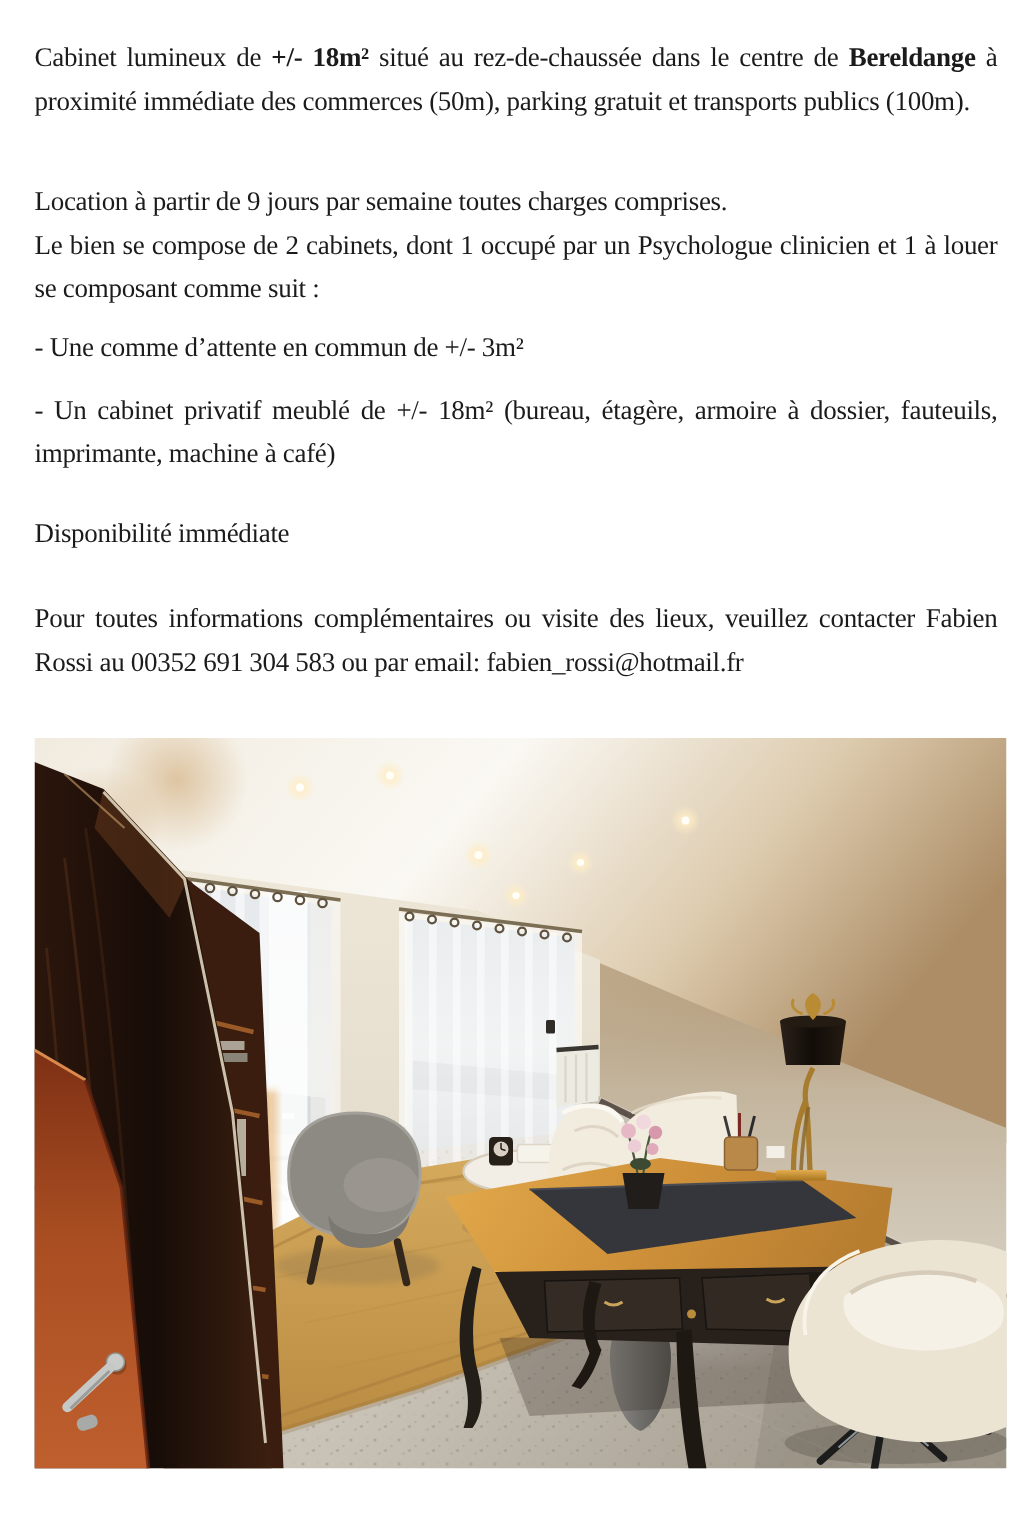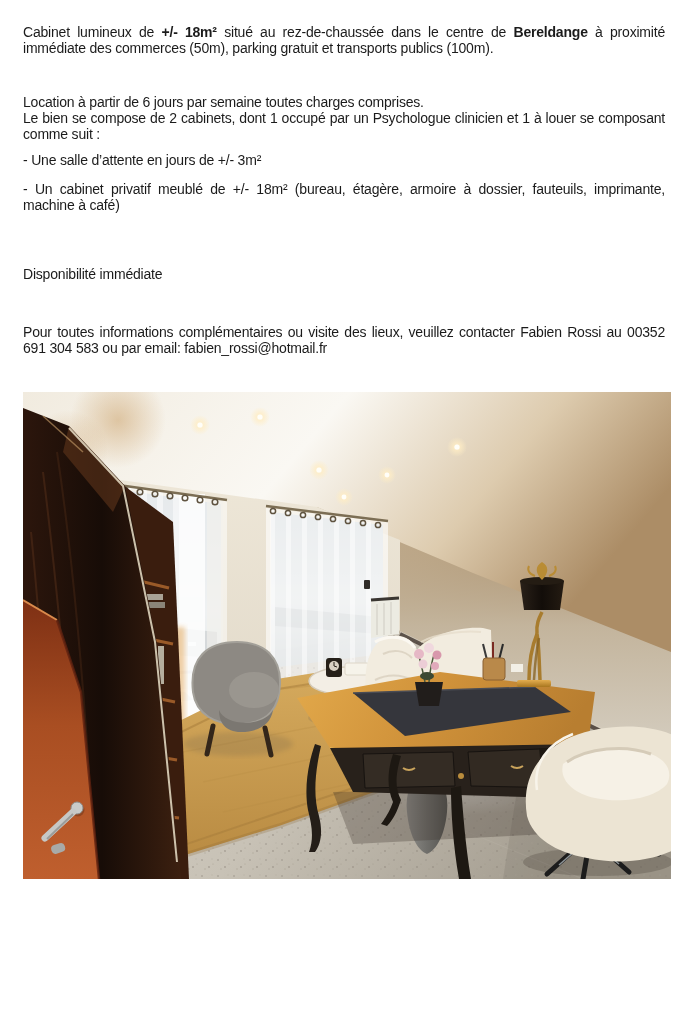--- a/index.html
+++ b/index.html
@@ -3,46 +3,47 @@
 <meta charset="utf-8">
 <style>
   html,body{margin:0;padding:0;}
   body{
     width:688px;height:1024px;background:#ffffff;
     font-family:"Liberation Sans",sans-serif;color:#1b1b1b;
     overflow:hidden;position:relative;
   }
   .doc{padding:24px 17px 0 23px;}
   .p{
-    margin:0 6px 0 0;font-size:14px;line-height:16px;letter-spacing:-0.2px;
+    margin:0 6px 0 0;font-size:18px;line-height:29px;letter-spacing:-0.2px;
     text-align:justify;
+    font-family:Liberation Serif, serif;
   }
   .mt-terms{margin-top:38px;}
   .mt-comp{}
   .mt-li1{margin-top:10px;}
   .mt-li2{margin-top:13px;}
   .mt-li3{margin-top:10px;}
-  .mt-avail{margin-top:53px;}
-  .mt-contact{margin-top:42px;}
+  .mt-avail{margin-top:24px;}
+  .mt-contact{margin-top:28px;}
   strong{font-weight:700;}
   figure.photo{margin:36px 0 0 0;padding:0;width:648px;height:487px;}
   figure.photo svg{display:block;}
 </style>
 </head>
 <body>
 
 <div class="doc">
 
   <p class="p"><span>Cabinet lumineux de </span><strong>+/- 18m²</strong><span> situé au rez-de-chaussée dans le centre de </span><strong>Bereldange</strong><span> à proximité immédiate des commerces (50m), parking gratuit et transports publics (100m).</span></p>
 
-  <p class="p mt-terms">Location à partir de 6 jours par semaine toutes charges comprises.</p>
+  <p class="p mt-terms">Location à partir de 9 jours par semaine toutes charges comprises.</p>
 
   <p class="p mt-comp">Le bien se compose de 2 cabinets, dont 1 occupé par un Psychologue clinicien et 1 à louer se composant comme suit :</p>
 
-  <p class="p mt-li1">- Une salle d’attente en jours de +/- 3m²</p>
+  <p class="p mt-li1">- Une comme d’attente en commun de +/- 3m²</p>
   <p class="p mt-li2">- Un cabinet privatif meublé de +/- 18m² (bureau, étagère, armoire à dossier, fauteuils, imprimante, machine à café)</p>
 
   <p class="p mt-avail">Disponibilité immédiate</p>
 
   <p class="p mt-contact">Pour toutes informations complémentaires ou visite des lieux, veuillez contacter Fabien Rossi au 00352 691 304 583 ou par email: fabien_rossi@hotmail.fr</p>
 
   <figure class="photo">
     <svg viewBox="0 0 648 487" width="648" height="487" role="img" aria-label="Photo du cabinet : bureau en bois à pieds noirs avec lampe girafe, fauteuil gris, canapé blanc, bibliothèque sombre, porte orange, tapis en jute sur sol en granito, deux fenêtres à voilages">
       <defs>
         <linearGradient id="ceilg" x1="0" y1="0" x2="1" y2="0.35">

